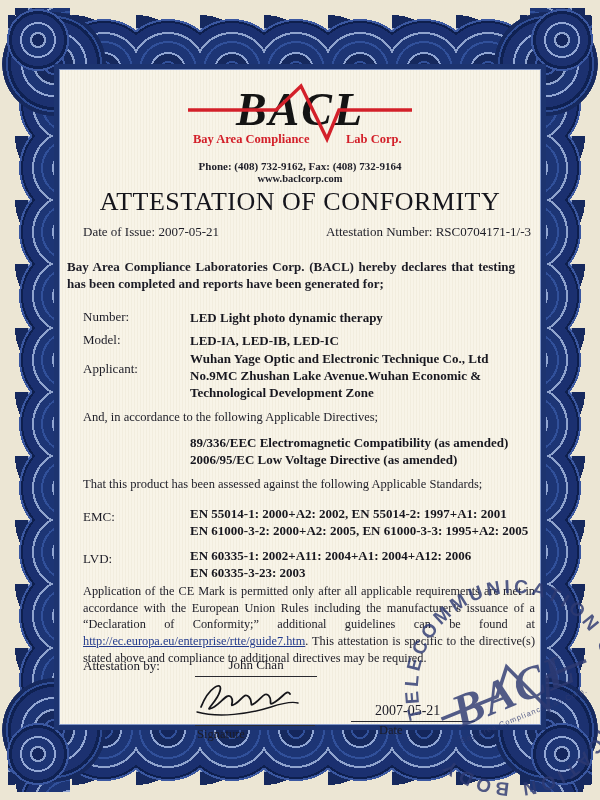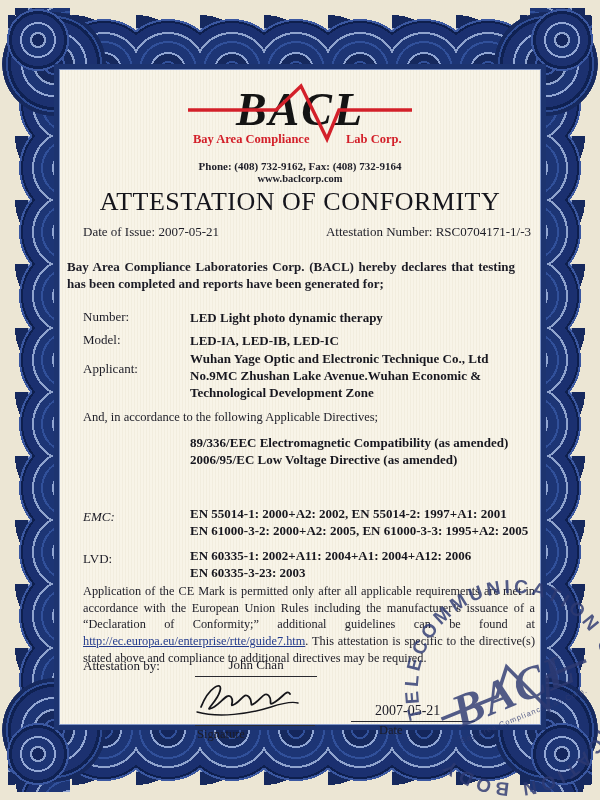--- a/index.html
+++ b/index.html
@@ -113,22 +113,23 @@
       <div>Wuhan Yage Optic and Electronic Technique Co., Ltd</div>
       <div>No.9MC Zhushan Lake Avenue.Wuhan Economic &amp; Technological Development Zone</div>
     </div>
 
     <div class="abs intro" style="top:341px;">And, in accordance to the following Applicable Directives;</div>
     <div class="abs value" style="top:365px;">
       <div>89/336/EEC Electromagnetic Compatibility (as amended)</div>
       <div>2006/95/EC Low Voltage Directive (as amended)</div>
     </div>
 
+    <div class="abs intro" style="top:408px;">That this product has been assessed against the following Applicable Standards;</div>
 
-    <div class="abs label" style="top:440px;font-style:italic;">EMC:</div>
+    <div class="abs label" style="top:440px;">EMC:</div>
     <div class="abs value" style="top:436px;">
       <div>EN 55014-1: 2000+A2: 2002, EN 55014-2: 1997+A1: 2001</div>
       <div>EN 61000-3-2: 2000+A2: 2005, EN 61000-3-3: 1995+A2: 2005</div>
     </div>
 
     <div class="abs label" style="top:482px;">LVD:</div>
     <div class="abs value" style="top:478px;">
       <div>EN 60335-1: 2002+A11: 2004+A1: 2004+A12: 2006</div>
       <div>EN 60335-3-23: 2003</div>
     </div>

